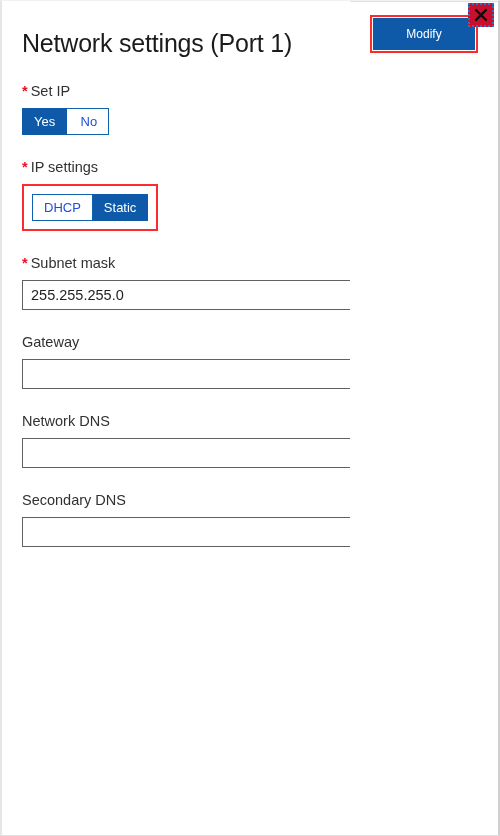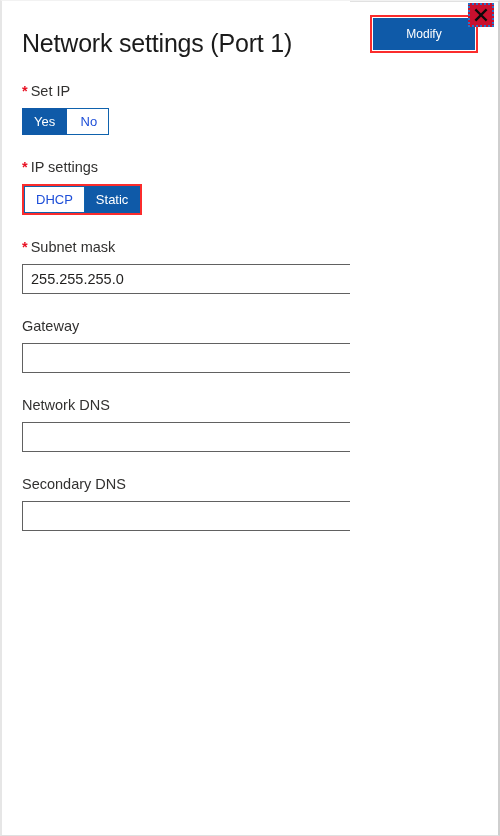--- a/index.html
+++ b/index.html
@@ -107,21 +107,21 @@
   .seg-opt.on {
     background: #0f5aa8;
     color: #ffffff;
     border-color: #0f5aa8;
   }
 
   
   .hl {
     display: inline-block;
     border: 2px solid #fb2c2c;
-    padding: 0;
+    padding: 8px;
     line-height: 0;
   }
 
   
   .inp-wrap {
     position: relative;
     box-sizing: border-box;
     width: 460px;
     height: 30px;
     border: 1px solid #616161;

